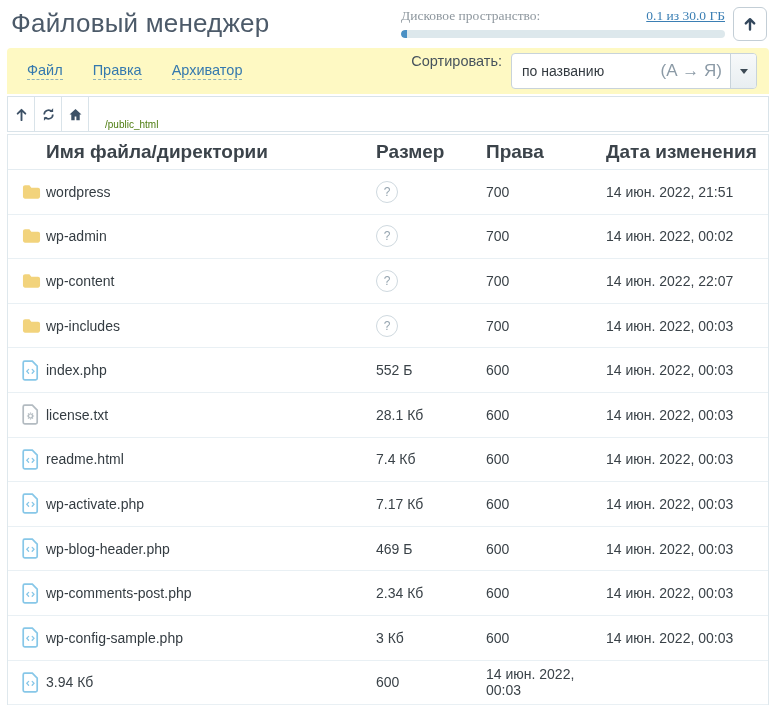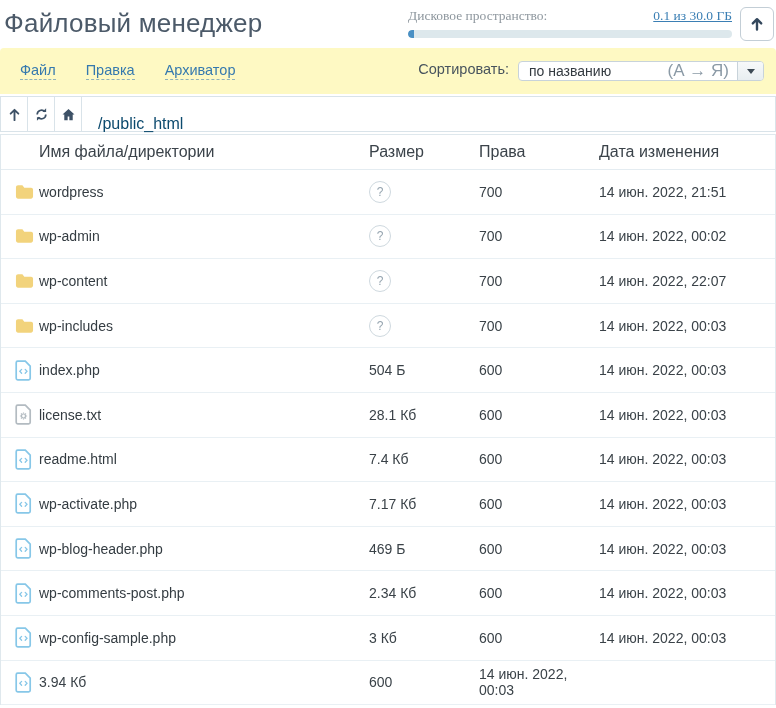--- a/index.html
+++ b/index.html
@@ -3,21 +3,21 @@
 <meta charset="utf-8">
 <style>
   * { box-sizing: border-box; }
   html,body { margin:0; padding:0; }
   body {
     width:776px; height:708px; overflow:hidden;
     background:#ffffff;
     font-family:"Liberation Sans", sans-serif;
     color:#3a4248;
   }
-  .page { padding:0 0; }
+  .page { padding:0 7px; }
 
   
   .header { display:flex; align-items:flex-start; padding:6px 2px 0 4px; height:48px; }
   .page-title { font-size:26px; font-weight:400; color:#4c5a69; line-height:34px; letter-spacing:.2px; flex:1; }
   .disk { width:324px; margin-top:2px; }
   .disk-top { display:flex; justify-content:space-between; align-items:baseline;font-family:Liberation Serif, serif; }
   .disk-label { font-size:13.5px; color:#8e979e; }
   .disk-link { font-size:13.5px; color:#3b7fb4; text-decoration:underline; cursor:pointer; }
   .disk-bar { margin-top:6px; height:8px; border-radius:4px; background:#dde8ec; overflow:hidden; }
   .disk-fill { height:100%; background:#4a90c4; border-radius:4px 0 0 4px; }
@@ -32,51 +32,51 @@
     height:46px; background:#fef9c3; border-radius:4px 4px 0 0;
     display:flex; align-items:center; padding:0 12px 0 20px;
   }
   .menu-link {
     font-size:14.5px; color:#3579ae; margin-right:30px; cursor:pointer;
     border-bottom:1px dashed rgba(53,121,174,.55); padding-bottom:1px;
   }
   .sort-wrap { margin-left:auto; display:flex; align-items:flex-start; }
   .sort-label { font-size:14.5px; color:#47535d; margin-right:9px; }
   .sort-select {
-    width:246px; height:20px; background:#fff; border:1px solid #c8d3da; border-radius:4px;
+    width:246px; height:36px; background:#fff; border:1px solid #c8d3da; border-radius:4px;
     display:flex; align-items:center; cursor:pointer; overflow:hidden;
   }
   .sort-value { font-size:14px; color:#333a40; padding-left:10px; }
   .sort-dir { margin-left:auto; font-size:17px; color:#8b9aa6; padding-right:8px; }
   .sort-caret-btn {
     width:26px; height:100%; border-left:1px solid #c8d3da;
     background:linear-gradient(#f7f9fa,#e8eef1);
     display:flex; align-items:center; justify-content:center;
   }
   .caret-down { width:0; height:0; border-left:4px solid transparent; border-right:4px solid transparent; border-top:5px solid #3d4a55; }
 
   
   .toolbar {
     margin-top:2px; height:36px; border:1px solid #d9e3e9;
     display:flex; align-items:stretch; background:#fff;
   }
   .tool-btn {
     width:27px; display:flex; align-items:center; justify-content:center;
     border-right:1px solid #d9e3e9; cursor:pointer; background:#fff;
   }
-  .path-text { align-self:center; padding-left:16px; font-size:16px; color:#0c4a6e;margin-top:20px; }
+  .path-text { align-self:center; padding-left:16px; font-size:10px; color:#4d7c0f;margin-top:20px; }
 
   
   .table { margin-top:2px; border:1px solid #dfe8ed; border-bottom:none; background:#fff; }
   .trow, .thead {
     display:grid;
     grid-template-columns:24px 330px 110px 120px 1fr;
     align-items:center; padding-left:14px;
   }
-  .thead { height:35px; border-bottom:1px solid #e4ecf1; font-size:16px; color:#3b434a; }
+  .thead { height:35px; border-bottom:1px solid #e4ecf1; font-size:19px; color:#3b434a;font-weight:bold; }
   .thead .col-name { grid-column:2; }
   .trow { height:44.6px; border-bottom:1px solid #e9f0f4; font-size:14px; cursor:pointer; }
   .cell-icon { display:flex; align-items:center; }
   .cell-name { color:#343c42; padding-left:0; }
   .cell-size, .cell-perm, .cell-date { color:#3a4248; }
   .qbadge {
     display:inline-flex; width:22px; height:22px; border-radius:50%;
     border:1px solid #cfd9df; color:#95a4af; font-size:12px;
     align-items:center; justify-content:center; background:#fff;
   }
@@ -207,21 +207,21 @@
   </div>
 
   <div class="trow">
     <span class="cell-icon">
             <svg width="17" height="21" viewBox="0 0 17 21">
               <path d="M2.7 1.2h7.6l4.9 4.9v12.2c0 .8-.7 1.5-1.5 1.5H2.7c-.8 0-1.5-.7-1.5-1.5V2.7c0-.8.7-1.5 1.5-1.5z" fill="none" stroke="#87c7e8" stroke-width="1.7"></path>
               <path d="M6.6 9.4 4.8 11.3l1.8 1.9M10.2 9.4l1.8 1.9-1.8 1.9" fill="none" stroke="#87c7e8" stroke-width="1.3" stroke-linecap="round"></path>
             </svg>
           </span>
     <span class="cell-name">index.php</span>
-    <span class="cell-size">504 Б</span>
+    <span class="cell-size">552 Б</span>
     <span class="cell-perm">600</span>
     <span class="cell-date">14 июн. 2022, 00:03</span>
   </div>
 
   <div class="trow">
     <span class="cell-icon">
             <svg width="17" height="21" viewBox="0 0 17 21">
               <path d="M2.7 1.2h7.6l4.9 4.9v12.2c0 .8-.7 1.5-1.5 1.5H2.7c-.8 0-1.5-.7-1.5-1.5V2.7c0-.8.7-1.5 1.5-1.5z" fill="none" stroke="#b3bbc1" stroke-width="1.7"></path>
               <g stroke="#b3bbc1" stroke-width="1.2">
                 <circle cx="8.5" cy="12" r="2" fill="none"></circle>

